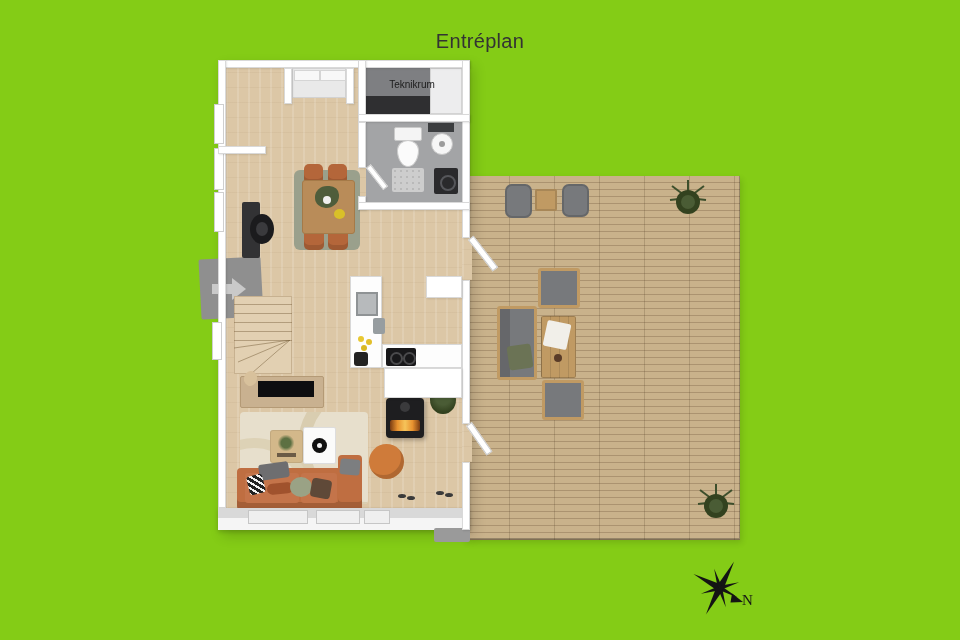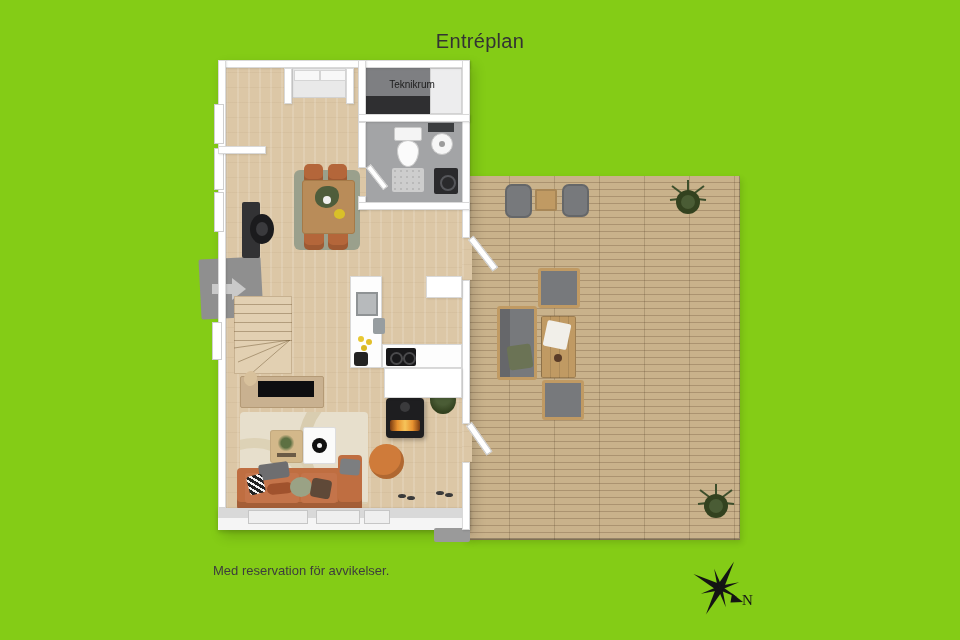--- a/index.html
+++ b/index.html
@@ -223,21 +223,20 @@
   <div class="wall" style="left:358px;top:122px;width:8px;height:46px;"></div>
   <div class="wall" style="left:358px;top:196px;width:8px;height:14px;"></div>
   <div class="abs" style="left:366px;top:168px;width:4px;height:26px;background:#fff;border:1px solid #cccccc;transform:rotate(-38deg);transform-origin:top left;"></div>
   <div class="wall" style="left:358px;top:202px;width:112px;height:8px;"></div>
   <div class="wall" style="left:218px;top:146px;width:48px;height:8px;"></div>
   <div class="wall" style="left:426px;top:276px;width:36px;height:22px;"></div>
   <div class="wall" style="left:384px;top:368px;width:78px;height:30px;"></div>
 
   <div class="room-label" style="left:366px;top:79px;width:92px;">Teknikrum</div>
 
-  <div class="disclaimer">Med reservation för avvikelser.</div>
 
   <svg class="abs" style="left:688px;top:556px;" width="64" height="64">
     <g transform="rotate(28 32 32)" fill="#141414">
       <polygon points="32,2 28.8,28 32,32 35.2,28"></polygon>
       <polygon points="32,62 28.8,36 32,32 35.2,36"></polygon>
       <polygon points="2,32 28,28.8 32,32 28,35.2"></polygon>
       <polygon points="52,32 30,29.5 32,32 30,34.5"></polygon>
       <g transform="rotate(45 32 32)">
         <polygon points="32,12 30,30 32,32 34,30"></polygon>
         <polygon points="32,52 30,34 32,32 34,34"></polygon>

